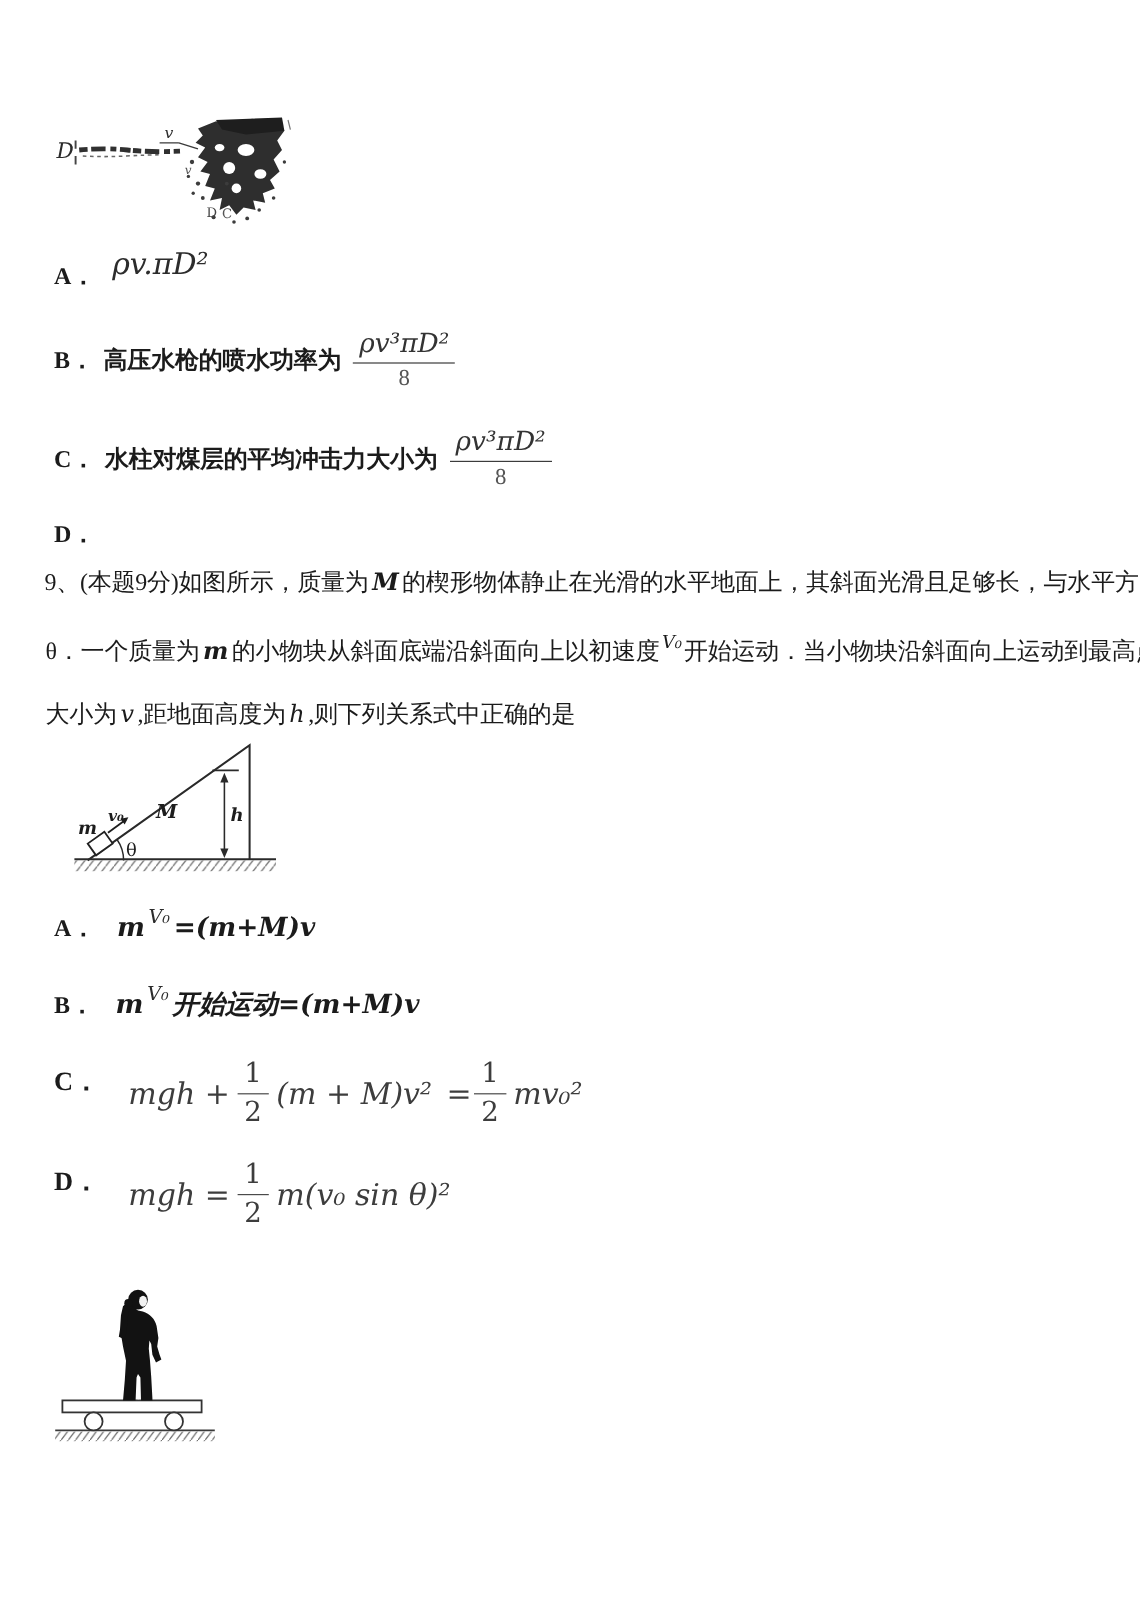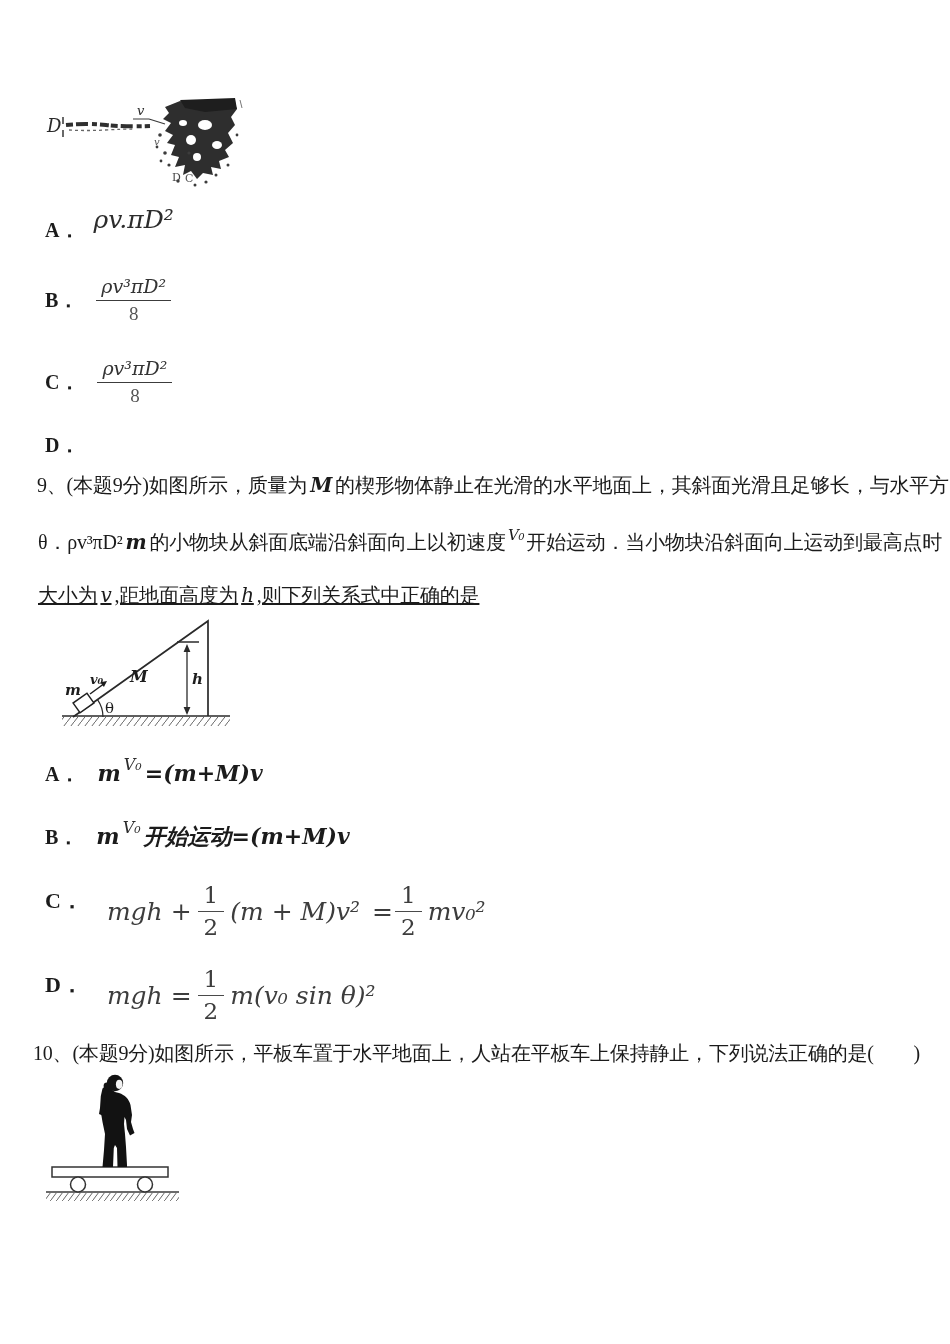--- a/index.html
+++ b/index.html
@@ -10,21 +10,21 @@
   .abs{position:absolute;}
   .bodyline{font-size:20px;white-space:nowrap;letter-spacing:-0.2px;}
   .bodyline .it{font-style:italic;font-family:"DejaVu Serif",serif;margin:0 3px;}
   .raised-v0{font-style:italic;font-family:"DejaVu Serif",serif;font-size:15px;position:relative;top:-9px;margin:0 2px;}
   .optrow{display:flex;align-items:baseline;white-space:nowrap;}
   .optlabel{font-weight:bold;font-size:20px;margin-right:8px;}
   .opttext{font-weight:bold;font-size:20px;letter-spacing:-0.2px;}
   .mathrow{display:flex;align-items:center;white-space:nowrap;}
   .inline-f{font-style:italic;font-family:"DejaVu Serif",serif;font-size:25px;color:#2c2c2c;position:relative;top:-9px;margin-left:6px;}
   .frac{display:inline-flex;flex-direction:column;align-items:center;line-height:1.05;margin-left:10px;color:#333;}
-  .frac .fnum{font-style:italic;font-family:"DejaVu Serif",serif;font-size:19px;padding:1px 5px 3px;border-bottom:1.6px solid #3c3c3c;}
+  .frac .fnum{font-style:italic;font-family:"DejaVu Serif",serif;font-size:22px;padding:1px 5px 3px;border-bottom:1.6px solid #3c3c3c;}
   .frac .fden{font-size:19px;padding-top:3px;color:#555;}
   .bmath{font-weight:bold;font-style:italic;font-family:"DejaVu Serif",serif;font-size:22px;}
   .bmath-v0{font-style:italic;font-family:"DejaVu Serif",serif;font-size:16px;position:relative;top:-11px;margin:0 3px;font-weight:normal;color:#2c2c2c;}
   .gmath{font-style:italic;font-family:"DejaVu Serif",serif;font-size:25px;color:#3d3d3d;display:flex;align-items:center;white-space:nowrap;margin-top:20px;}
   .gmath .seg{margin:0 2px;}
   .gfrac{display:inline-flex;flex-direction:column;align-items:center;line-height:1;margin:0 4px;font-style:normal;}
   .gfrac .fnum{font-size:23px;padding:0 6px 4px;border-bottom:1.6px solid #4a4a4a;}
   .gfrac .fden{font-size:23px;padding-top:4px;}
   svg text{font-family:"DejaVu Serif",serif;}
 </style>
@@ -70,45 +70,47 @@
     <text x="140" y="87" font-size="11" fill="#555">C</text>
   </svg>
 
   <div class="abs optrow" style="left:45px;top:214px;">
     <span class="optlabel">A．</span>
     <span class="inline-f">ρv.πD²</span>
   </div>
 
   <div class="abs mathrow" style="left:45px;top:268px;height:64px;">
     <span class="optlabel">B．</span>
+    <span class="opttext">高压水枪的喷水功率为</span>
     <span class="frac">
       <span class="fnum">ρv³πD²</span>
       <span class="fden">8</span>
     </span>
   </div>
 
   <div class="abs mathrow" style="left:45px;top:350px;height:64px;">
     <span class="optlabel">C．</span>
+    <span class="opttext">水柱对煤层的平均冲击力大小为</span>
     <span class="frac">
       <span class="fnum">ρv³πD²</span>
       <span class="fden">8</span>
     </span>
   </div>
 
   <div class="abs optrow" style="left:45px;top:432px;">
     <span class="optlabel">D．</span>
   </div>
 
   <div class="abs bodyline" style="left:37px;top:472px;">
     <span>9、(本题9分)如图所示，质量为</span><span class="it" style="font-weight:bold;">M</span><span>的楔形物体静止在光滑的水平地面上，其斜面光滑且足够长，与水平方向的夹为</span>
   </div>
   <div class="abs bodyline" style="left:38px;top:529px;">
-    <span>θ．ρv³πD²</span><span class="it" style="font-weight:bold;">m</span><span>的小物块从斜面底端沿斜面向上以初速度</span><span class="raised-v0">V₀</span><span>开始运动．当小物块沿斜面向上运动到最高点时，速度</span>
-  </div>
-  <div class="abs bodyline" style="left:38px;top:582px;text-decoration:underline;">
+    <span>θ．一个质量为</span><span class="it" style="font-weight:bold;">m</span><span>的小物块从斜面底端沿斜面向上以初速度</span><span class="raised-v0">V₀</span><span>开始运动．当小物块沿斜面向上运动到最高点时，速度</span>
+  </div>
+  <div class="abs bodyline" style="left:38px;top:582px;">
     <span>大小为</span><span class="it">v</span><span>,距地面高度为</span><span class="it">h</span><span>,则下列关系式中正确的是</span>
   </div>
 
   <svg class="abs" style="left:60px;top:614px;" width="240" height="118" viewBox="0 0 240 118">
     <defs>
       <pattern id="hatchA" width="7" height="9" patternUnits="userSpaceOnUse">
         <path d="M0,9 L7,0" stroke="#666" stroke-width="1"></path>
       </pattern>
     </defs>
 
@@ -172,23 +174,20 @@
     <span class="gmath">
       <span class="seg">mgh =</span>
       <span class="gfrac">
         <span class="fnum">1</span>
         <span class="fden">2</span>
       </span>
       <span class="seg">m(v₀ sin θ)²</span>
     </span>
   </div>
 
-  <div class="abs bodyline" style="left:33px;top:1040px;">
-    <span>10、(本题9分)如图所示，平板车置于水平地面上，人站在平板车上保持静止，下列说法正确的是(　　)</span>
-  </div>
 
   <svg class="abs" style="left:45px;top:1072px;" width="175" height="132" viewBox="0 0 175 132">
     <defs>
       <pattern id="hatchB" width="6" height="8" patternUnits="userSpaceOnUse">
         <path d="M0,8 L6,0" stroke="#666" stroke-width="1"></path>
       </pattern>
     </defs>
 
     <line x1="1" y1="120" x2="134" y2="120" stroke="#3a3a3a" stroke-width="1.3"></line>
     <rect x="1" y="121" width="133" height="8" fill="url(#hatchB)"></rect>

